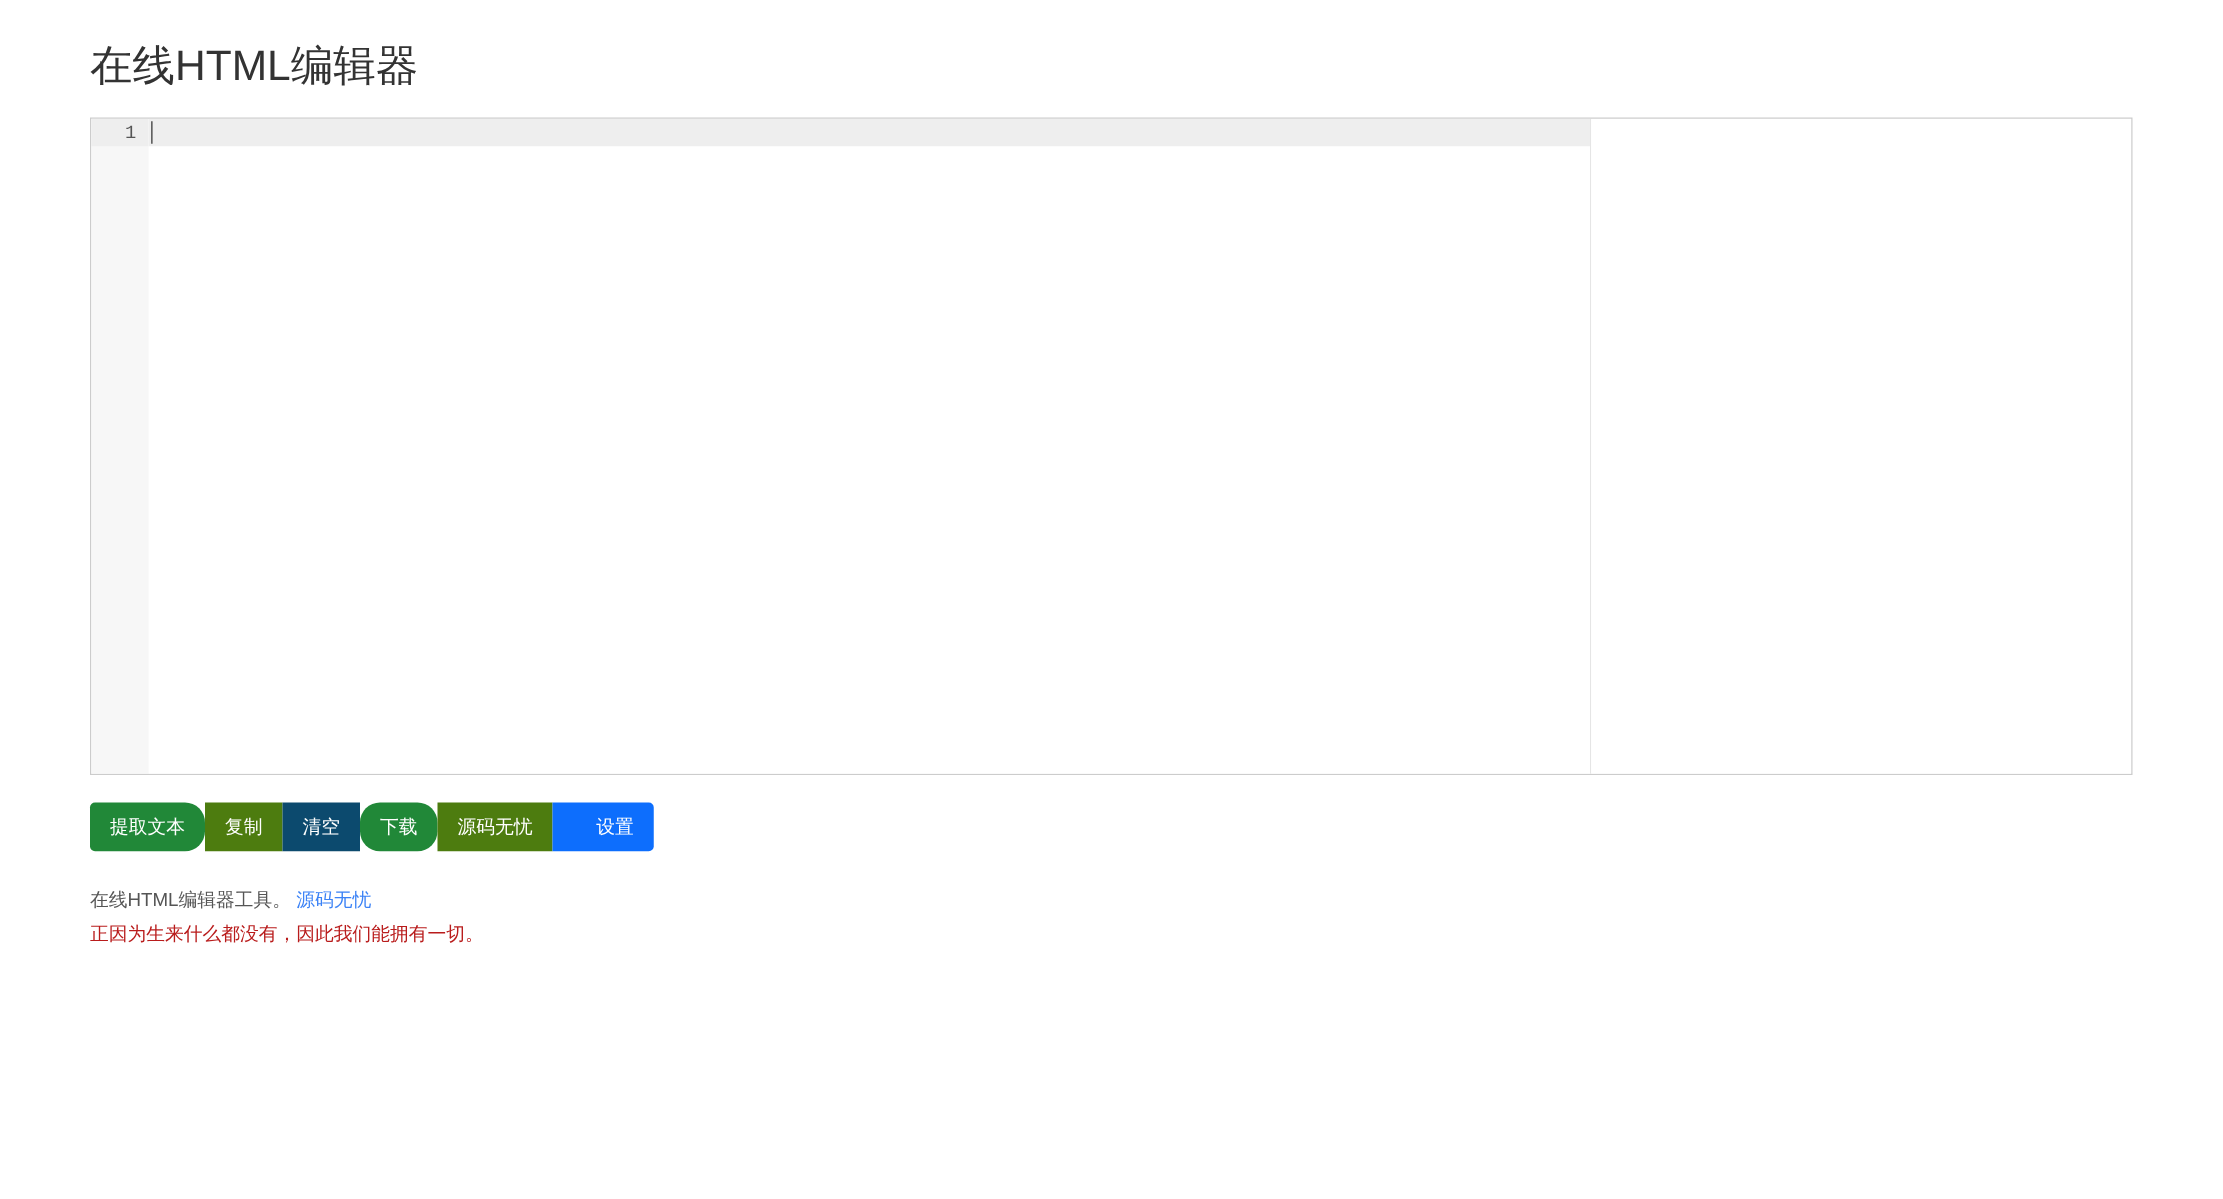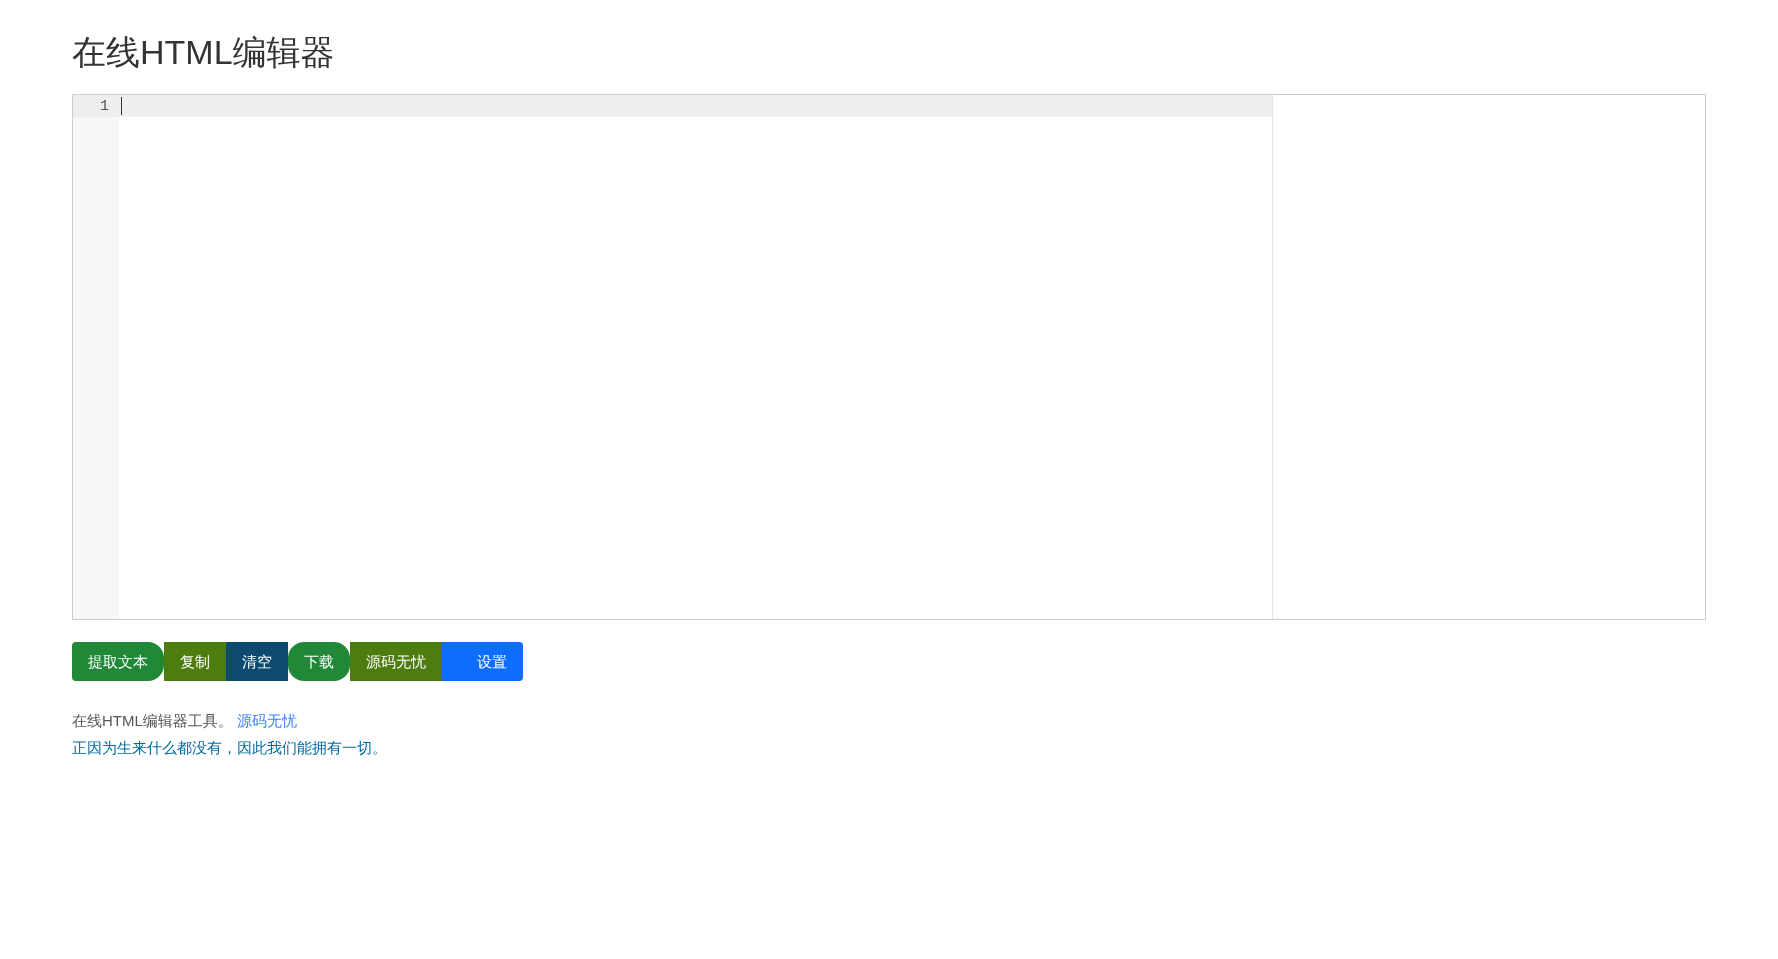--- a/index.html
+++ b/index.html
@@ -99,21 +99,21 @@
     margin-top: 26px;
     font-size: 15px;
     line-height: 1.8;
   }
   .footer .desc { color: #555; }
   .footer .link {
     color: #3b82f6;
     cursor: pointer;
   }
   .footer .quote {
-    color: #0369a1;
+    color: #b91c1c;
   }
 </style>
 </head>
 <body>
 
 <div class="container">
 
   <h1 class="page-title">在线HTML编辑器</h1>
 
   <div class="editor-frame">

